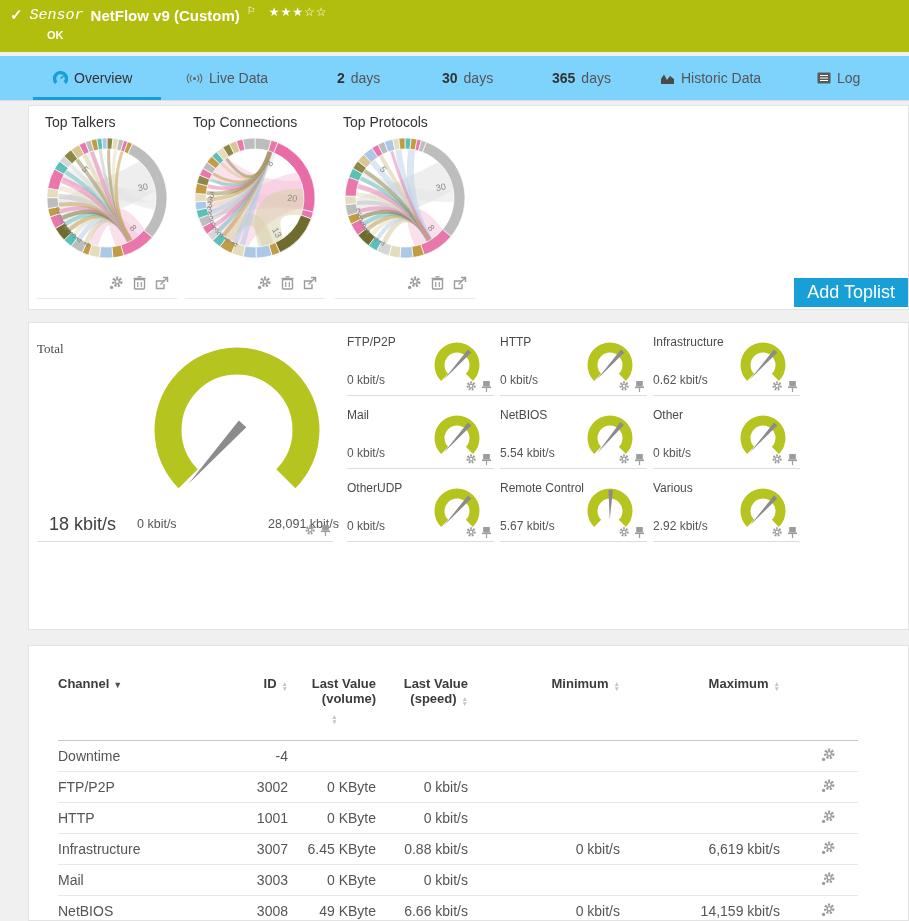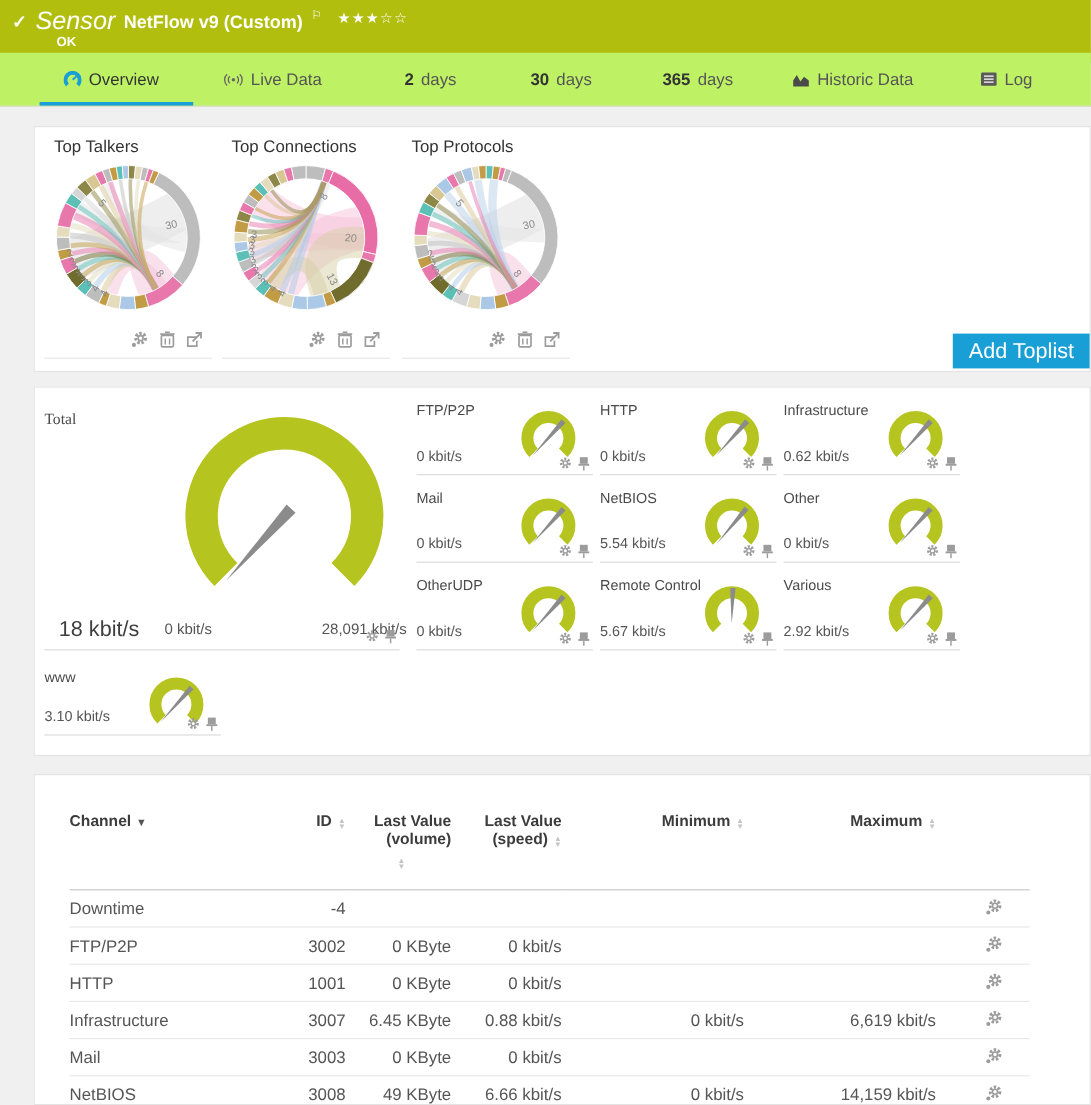--- a/index.html
+++ b/index.html
@@ -5,27 +5,27 @@
   html,body{margin:0;padding:0;}
   body{
     width:909px;height:921px;position:relative;overflow:hidden;
     background:#f0f0f0;font-family:"Liberation Sans",sans-serif;
     -webkit-font-smoothing:antialiased;
   }
   
   .app-header{position:absolute;left:0;top:0;width:909px;height:52px;background:var(--green,#b2be0e);color:#fff;}
   .hdr-line1{position:absolute;left:10px;top:6px;display:flex;align-items:center;gap:7px;}
   .hdr-check{font-size:15px;font-weight:bold;}
-  .hdr-kind{font-style:italic;font-size:21px;}
+  .hdr-kind{font-style:italic;font-size:15px;font-family:Liberation Mono, monospace;}
   .hdr-name{font-size:15px;font-weight:bold;}
   .hdr-flag{font-size:10px;position:relative;top:-5px;}
   .hdr-stars{font-size:12px;letter-spacing:1px;margin-left:6px;position:relative;top:-3px;}
   .hdr-status{position:absolute;left:47px;top:29px;font-size:11px;font-weight:bold;}
   
-  .tabbar{position:absolute;left:0;top:44px;width:909px;height:45px;background:#bef264;border-bottom:1px solid #dcdcdc;box-sizing:border-box;}
+  .tabbar{position:absolute;left:0;top:56px;width:909px;height:45px;background:#7dd3fc;border-bottom:1px solid #dcdcdc;box-sizing:border-box;}
   .tab{position:absolute;top:0;height:44px;display:flex;align-items:center;gap:6px;font-size:14px;color:#555;cursor:pointer;}
   .tab .num{font-weight:bold;color:#333;}
   .tab.active{color:#333;}
   .active-underline{position:absolute;left:33px;bottom:0;width:128px;height:3px;background:var(--blue,#189fd6);}
   
   .card{position:absolute;left:28px;width:881px;background:#fff;border:1px solid #e3e3e3;box-sizing:border-box;}
   #card-toplists{top:105px;height:205px;}
   #card-gauges{top:322px;height:308px;}
   #card-table{top:645px;height:276px;overflow:hidden;}
   
@@ -572,39 +572,20 @@
             <circle cx="8.2" cy="6.8" r="2.1" fill="none" stroke="#9c9c9c" stroke-width="1.3"></circle>
           </svg>
           <svg width="11" height="13" viewBox="0 0 11 13">
             <rect x="2.2" y="1" width="6.6" height="5.5" fill="#9c9c9c"></rect>
             <rect x="1" y="6.5" width="9" height="1.6" fill="#9c9c9c"></rect>
             <rect x="4.9" y="8.1" width="1.2" height="4" fill="#9c9c9c"></rect>
           </svg>
         </div>
       </div>
     </div>
-  <div class="g-cell" id="www-cell">
-    <div class="g-label">www</div>
-    <svg class="gauge" width="54" height="50">
-        <path d="M14.62563132923542,38.37436867076458 A17.5,17.5 0 1 1 39.37436867076458,38.37436867076458" fill="none" stroke="#b5c41e" stroke-width="10"></path>
-        <polygon points="13.885040115366378,40.56563857935693 41.31864431750656,13.460106662784678 37.974492602858284,10.449018934169818" fill="#8b8b8b"></polygon>
-      </svg>
-    <div class="g-value">3.10 kbit/s</div>
-    <div class="mini-icons">
-        <svg width="13" height="13" viewBox="0 0 15 15">
-          <circle cx="8.2" cy="6.8" r="4" fill="none" stroke="#9c9c9c" stroke-width="2.6" stroke-dasharray="2 1.45"></circle>
-          <circle cx="8.2" cy="6.8" r="2.1" fill="none" stroke="#9c9c9c" stroke-width="1.3"></circle>
-        </svg>
-        <svg width="11" height="13" viewBox="0 0 11 13">
-          <rect x="2.2" y="1" width="6.6" height="5.5" fill="#9c9c9c"></rect>
-          <rect x="1" y="6.5" width="9" height="1.6" fill="#9c9c9c"></rect>
-          <rect x="4.9" y="8.1" width="1.2" height="4" fill="#9c9c9c"></rect>
-        </svg>
-      </div>
-  </div>
 </div>
 
 <div class="card" id="card-table">
   <table id="channel-table">
     <colgroup>
         <col style="width:168px">
         <col style="width:62px">
         <col style="width:88px">
         <col style="width:92px">
         <col style="width:152px">

